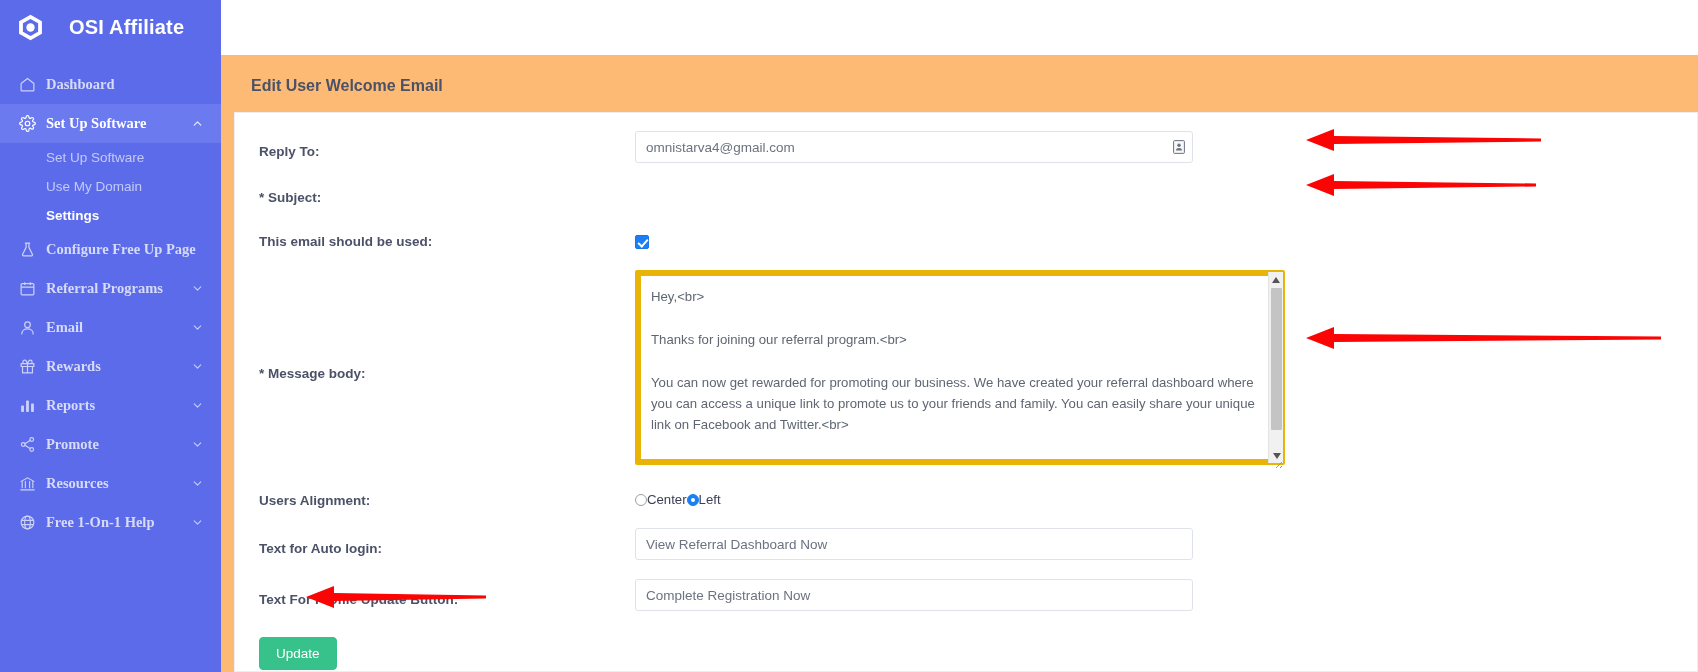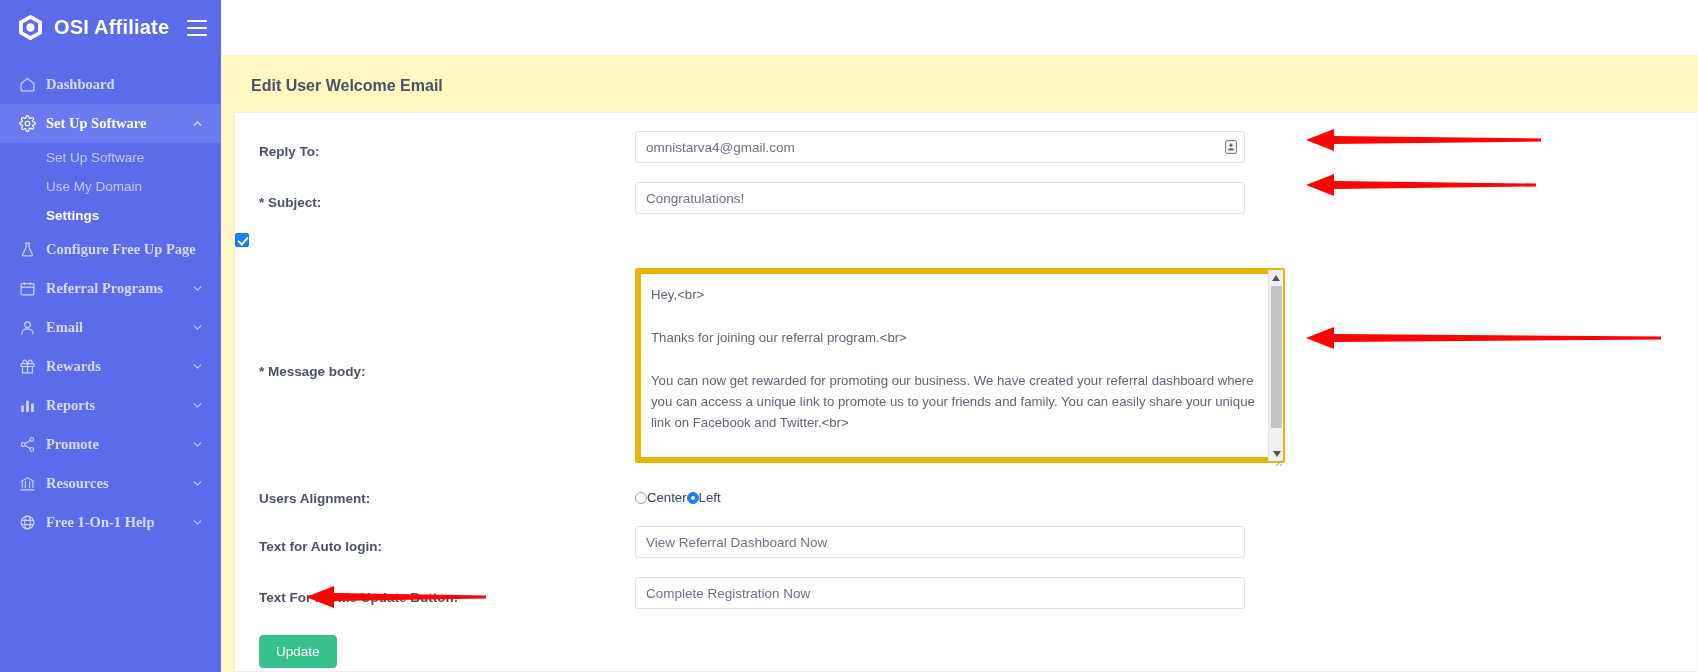--- a/index.html
+++ b/index.html
@@ -14,21 +14,21 @@
 
   
   .sidebar {
     width: 221px; min-width: 221px; height: 672px;
     background: #5c6bea;
     display: flex; flex-direction: column;
     overflow: hidden;
   }
   .brand {
     height: 55px; display: flex; align-items: center;
-    padding: 0 14px 0 16px; gap: 9px;
+    padding: 0 14px 0 16px; gap: 24px;
     color: #fff;
   }
   .brand-mark { width: 29px; height: 29px; flex: 0 0 29px; display: block; }
   .brand-text {
     font-size: 20px; font-weight: bold; color: #ffffff;
     letter-spacing: .2px; white-space: nowrap;
   }
   .hamburger {
     margin-left: auto; width: 20px; height: 16px;
     display: flex; flex-direction: column; justify-content: space-between;
@@ -57,21 +57,21 @@
   .subnav-item {
     display: block; height: 29px; line-height: 29px;
     padding-left: 46px; font-size: 13.5px;
     color: #c3caf6; cursor: pointer; white-space: nowrap;
   }
   .subnav-item.current { color: #ffffff; font-weight: bold; }
 
   
   .main {
     flex: 1 1 auto; height: 672px; position: relative;
-    background: #fef9c3; display: flex; flex-direction: column;
+    background: #fdba74; display: flex; flex-direction: column;
     overflow: hidden;
   }
   .topbar { height: 55px; background: #ffffff; width: 100%; flex: 0 0 55px; }
   .content-wrap { flex: 1 1 auto; padding: 0 0 0 13px; }
   .page-title {
     font-size: 16px; font-weight: bold; color: #4b5167;
     padding: 22px 0 17px 17px;
   }
   .card {
     background: #ffffff; border: 1px solid #eceef2;
@@ -80,21 +80,21 @@
 
   .frow { display: flex; align-items: center; margin-bottom: 0; }
   .flabel {
     width: 400px; min-width: 400px;
     padding-left: 24px; padding-top: 8px;
     font-size: 13.5px; font-weight: bold; color: #4b5167;
   }
   .fctrl { flex: 1 1 auto; position: relative; }
 
   .txtinput {
-    width: 610px; height: 32px;
+    width: 558px; height: 32px;
     border: 1px solid #dfe2e8; border-radius: 3px;
     background: #fff; color: #6b7280;
     font-size: 13.5px; font-family: "Liberation Sans", sans-serif;
     padding: 0 28px 0 10px; outline: none;
   }
   .input-wrap { position: relative; display: inline-block; }
   .contact-ico {
     position: absolute; right: 8px; top: 50%; transform: translateY(-50%);
     width: 12px; height: 14px; pointer-events: none;
   }
@@ -356,29 +356,27 @@
                   <rect x="0.6" y="0.6" width="10.8" height="12.8" rx="1" fill="#f7f7f7"></rect>
                   <circle cx="6" cy="5.2" r="1.7" fill="#6b7280" stroke="none"></circle>
                   <path d="M3 10.4c0-1.6 1.4-2.4 3-2.4s3 .8 3 2.4" fill="#6b7280" stroke="none"></path>
                 </svg>
               </span>
             </span>
           </div>
         </div>
 
         
-        <div class="frow" style="margin-bottom:8px;">
+        <div class="frow" style="margin-bottom:19px;">
           <div class="flabel">* Subject:</div>
-          <div class="fctrl">
-            <input class="txtinput" type="text" value="Congratulations!" style="">
-          </div>
         </div>
 
         
         <div class="frow" style="margin-bottom:20px;">
+          <div class="flabel">This email should be used:</div>
           <div class="fctrl" style="padding-top:8px;">
             <input class="chk" type="checkbox" checked="" style="">
           </div>
         </div>
 
         
         <div class="frow" style="margin-bottom:16px;">
           <div class="flabel">* Message body:</div>
           <div class="fctrl">
             <div class="ta-wrap">

